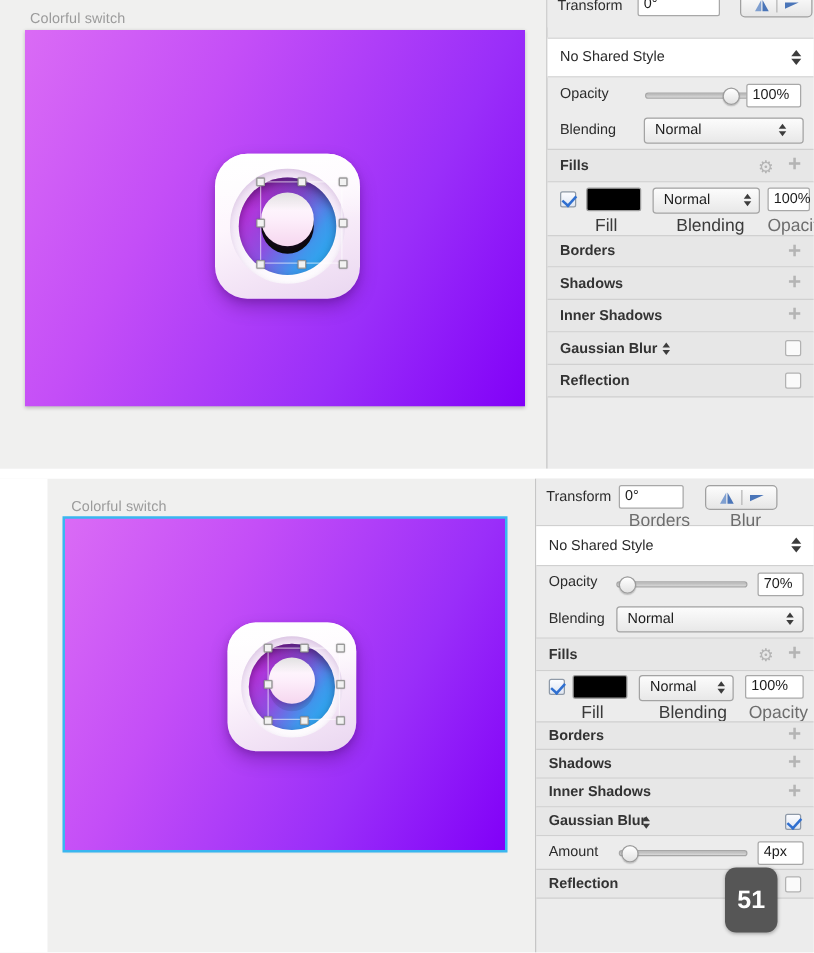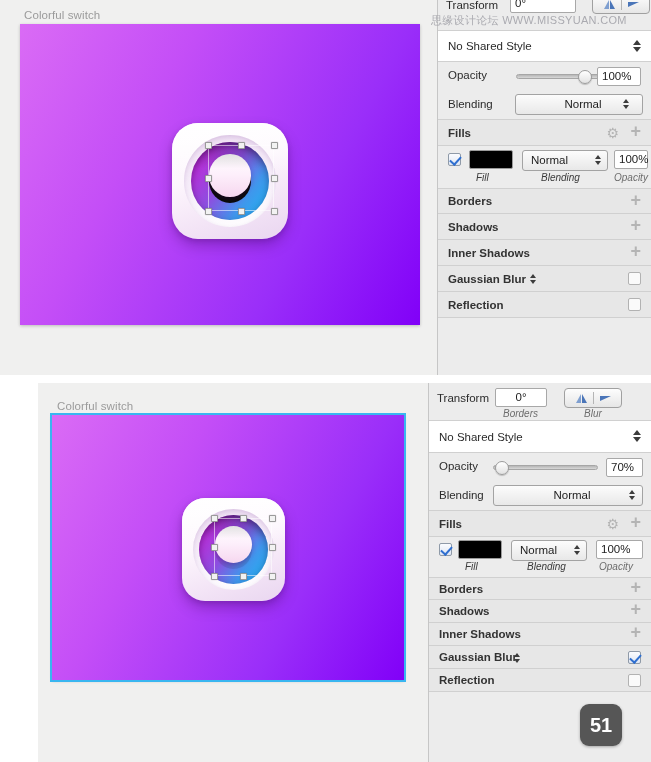--- a/index.html
+++ b/index.html
@@ -91,30 +91,30 @@
 
   
   .inspector {
     position: absolute; top: 0;
     background: #ececec;
     border-left: 1px solid #c6c6c6;
     font-size: 11.5px;
     color: #2a2a2a;
   }
   .row { position: relative; width: 100%; }
-  .rule { border-bottom: 1px solid #d0d0d0; text-align: center; }
+  .rule { border-bottom: 1px solid #d0d0d0; }
   .rule-top { border-top: 1px solid #d0d0d0; }
 
   .transform-row {
     height: 36px; background: #ececec;
     display: flex; align-items: center; padding-left: 8px;
   }
   .lbl { color: #2c2c2c; font-size: 11.5px; white-space: nowrap; }
   .mini-cap {
-    position: absolute; font-size: 10px; color: #6d6d6d; white-space: nowrap; font-style: italic;
+    position: absolute; font-size: 14px; color: #6d6d6d; white-space: nowrap;
   }
   .txtbox {
     background: #fff; border: 1px solid #a8a8a8; border-radius: 2px;
     height: 19px; line-height: 17px; font-size: 11.5px;
     padding: 0 4px; color: #1c1c1c;
   }
   .flipbox {
     border: 1px solid #a0a0a0; border-radius: 4px; height: 20px;
     background: linear-gradient(180deg,#fdfdfd,#e6e6e6);
     display: flex; align-items: center; justify-content: center;
@@ -226,21 +226,20 @@
               <path d="M6 1 L1 10 L6 10 Z" fill="#7f9fd0"></path>
               <path d="M7 1 L12 10 L7 10 Z" fill="#4a75b8"></path>
             </svg>
           <span class="flip-div"></span>
           <svg width="13" height="11" viewBox="0 0 13 11">
               <path d="M1 3 L12 3 L1 8 Z" fill="#4a75b8"></path>
             </svg>
         </span>
       </div>
 
-      <div class="watermark" style="left:-7px;top:13px;">思缘设计论坛 WWW.MISSYUAN.COM</div>
 
       <div class="row shared-row rule-top rule" style="margin-top:8px;height:32px;">
         <span>No Shared Style</span>
         <span class="stepper" style="right:10px;top:9px;">
             <i class="up"></i>
             <i class="dn"></i>
           </span>
       </div>
 
       <div class="row" style="height:28px;">
@@ -414,23 +413,29 @@
       </div>
       <div class="row hdr-row rule" style="height:23px;">
         <span>Gaussian Blur</span>
         <span class="stepper sm" style="left:85px;top:7px;">
             <i class="up"></i>
             <i class="dn"></i>
           </span>
         <span class="chk on" style="right:10px;top:5px;"></span>
       </div>
 
+      <div class="row rule" style="height:27px;background:#ececec;">
+        <span class="lbl" style="position:absolute;left:10px;top:7px;">Amount</span>
+        <span class="slider" style="left:66px;top:11px;width:103px;"></span>
+        <span class="knobc" style="left:68px;top:7px;"></span>
+        <span class="txtbox" style="position:absolute;left:177px;top:4px;width:37px;">4px</span>
+      </div>
 
       <div class="row hdr-row rule" style="height:23px;">
         <span>Reflection</span>
         <span class="chk-plain" style="right:10px;top:5px;"></span>
       </div>
 
-      <div class="badge" style="right:29px;bottom:16px;width:42px;height:42px;font-size:20px;">51</div>
+      <div class="badge" style="right:29px;bottom:16px;width:42px;height:52px;font-size:20px;">51</div>
     </div>
   </div>
 
 </div>
 
 </body></html>

